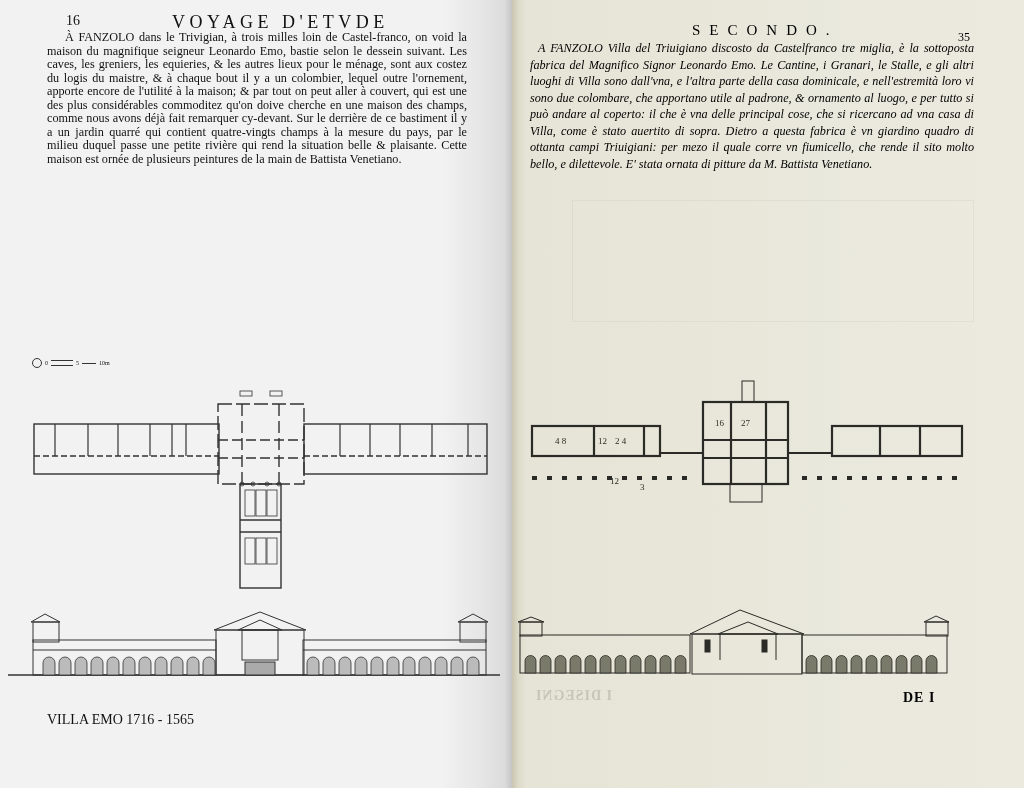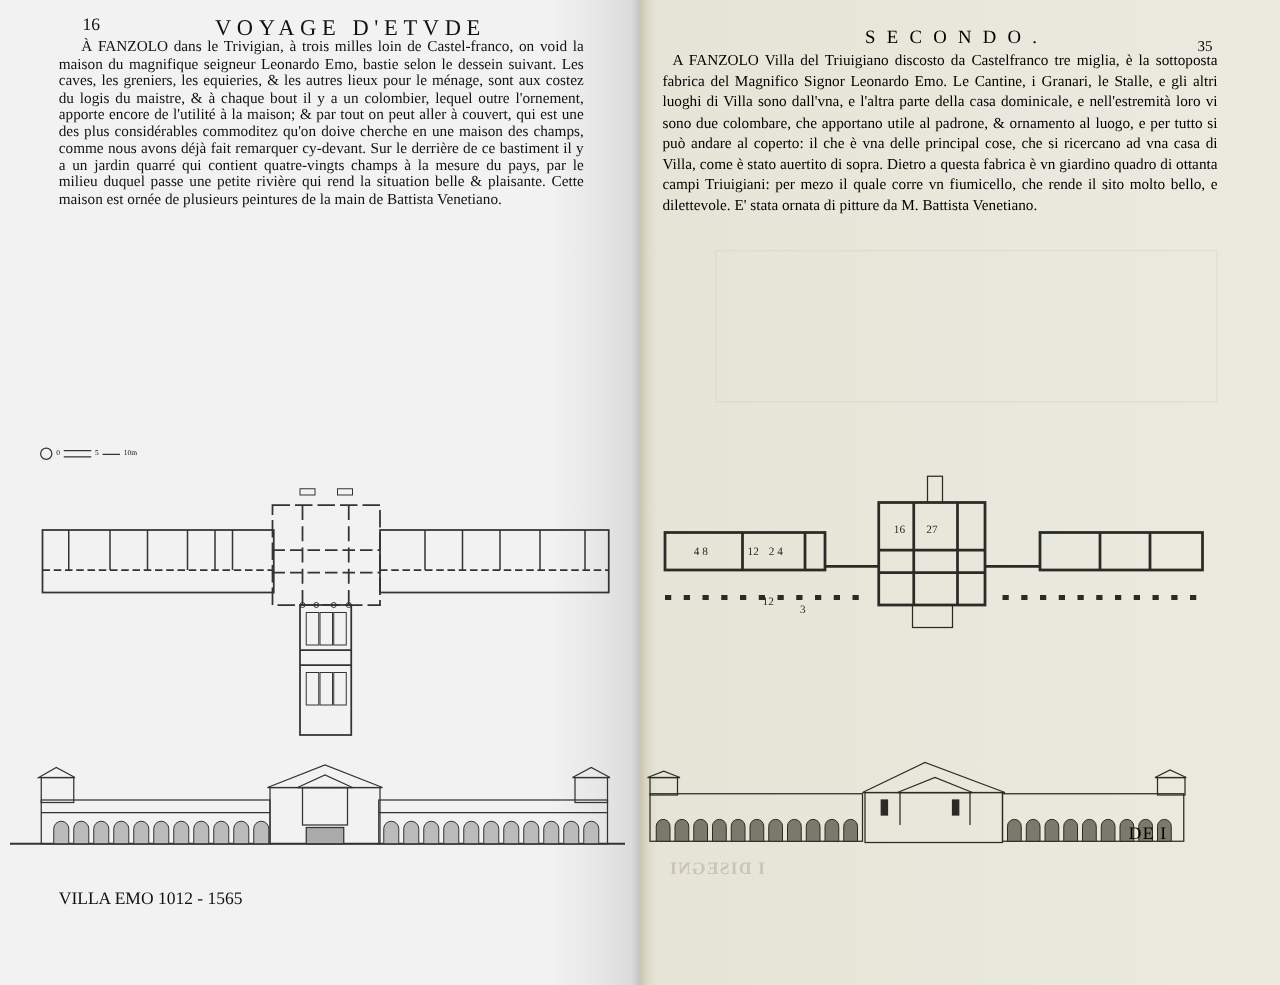--- a/index.html
+++ b/index.html
@@ -18,23 +18,23 @@
     background:linear-gradient(to right, rgba(200,200,200,0) 0%, rgba(180,180,180,.6) 100%); }
   .l-pagenum { position:absolute; left:66px; top:13px; font-size:14px; }
   .l-runhead { position:absolute; left:172px; top:12px; font-size:18px; letter-spacing:4.5px; }
   .l-body { position:absolute; left:47px; top:31px; width:420px; font-size:12.2px; line-height:13.5px; text-align:justify; hyphens:auto; }
   .l-body p { margin:0; text-indent:18px;font-family:Liberation Serif, serif; }
   .scale { position:absolute; left:32px; top:358px; font-size:6px; display:flex; align-items:center; gap:3px; }
   .caption { position:absolute; left:47px; top:712px; font-size:14px; }
   .r-runhead { position:absolute; left:692px; top:22px; font-size:15px; letter-spacing:9px; }
   .r-pagenum { position:absolute; left:958px; top:30px; font-size:12px; }
   .r-body { position:absolute; left:530px; top:40px; width:444px; font-size:12.2px; line-height:16.5px; text-align:justify; font-style:normal; }
-  .r-body p { margin:0; text-indent:8px; }
+  .r-body p { margin:0; text-indent:8px;font-style:italic; }
   .bleed { position:absolute; color:rgba(120,115,100,0.18); font-size:11px; }
-  .catchword { position:absolute; left:903px; top:660px; font-size:14px; font-weight:normal; letter-spacing:1px; }
+  .catchword { position:absolute; left:903px; top:690px; font-size:14px; font-weight:bold; letter-spacing:1px; }
   .mirror { position:absolute; left:535px; top:688px; font-size:14px; font-weight:bold; letter-spacing:1px; transform:scaleX(-1); color:rgba(110,105,95,0.25); }
   svg { position:absolute; overflow:visible; }
 </style>
 </head>
 <body>
 
 <div class="page-left">
   <div class="l-pagenum">16</div>
   <div class="l-runhead">VOYAGE D'ETVDE</div>
   <div class="l-body">
@@ -132,21 +132,21 @@
       <path d="M371 675 v-12 a6 6 0 0 1 12 0 v12 z"></path>
         <path d="M387 675 v-12 a6 6 0 0 1 12 0 v12 z"></path>
       <path d="M403 675 v-12 a6 6 0 0 1 12 0 v12 z"></path>
         <path d="M419 675 v-12 a6 6 0 0 1 12 0 v12 z"></path>
       <path d="M435 675 v-12 a6 6 0 0 1 12 0 v12 z"></path>
         <path d="M451 675 v-12 a6 6 0 0 1 12 0 v12 z"></path>
       <path d="M467 675 v-12 a6 6 0 0 1 12 0 v12 z"></path>
     </g>
   </svg>
 
-  <div class="caption">VILLA EMO  1012 - 1565</div>
+  <div class="caption">VILLA EMO  1716 - 1565</div>
 </div>
 
 <div class="gutter-shadow"></div>
 
 <div class="page-right">
   <div class="bleed" style="left:60px;top:200px;width:400px;height:120px;border:1px solid rgba(120,115,100,0.08);"></div>
 </div>
 
 <div class="r-runhead">SECONDO.</div>
 <div class="r-pagenum">35</div>

